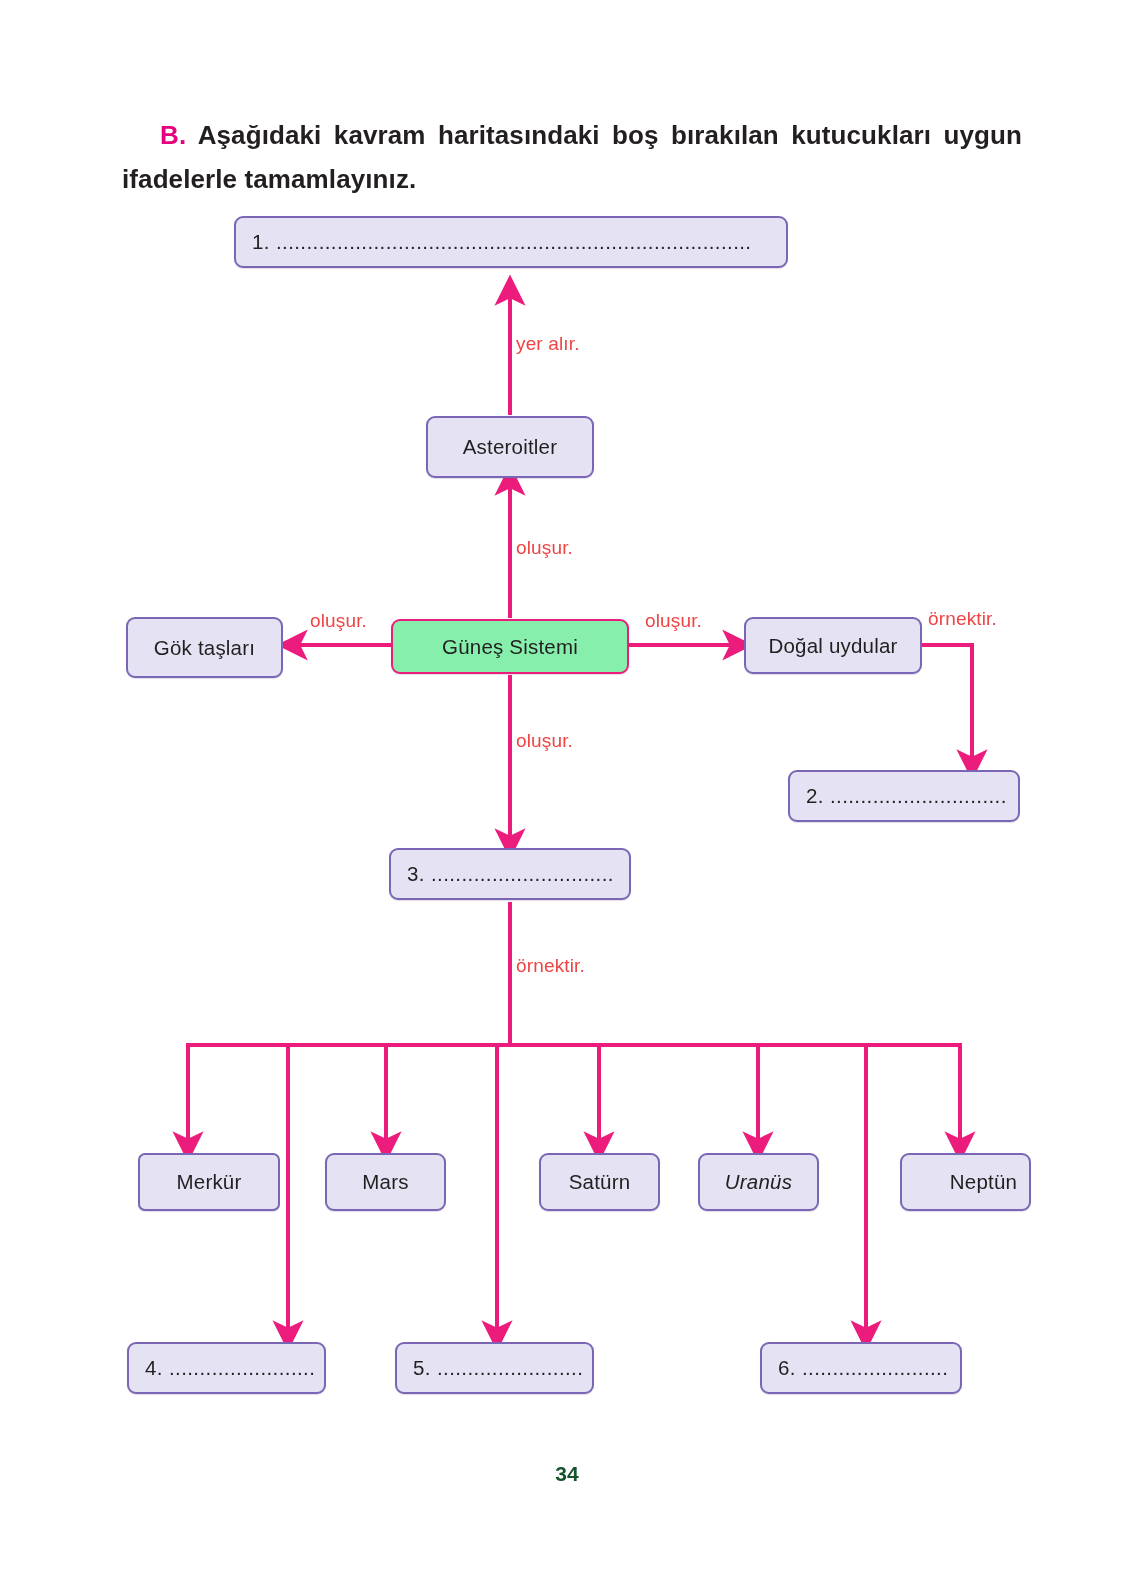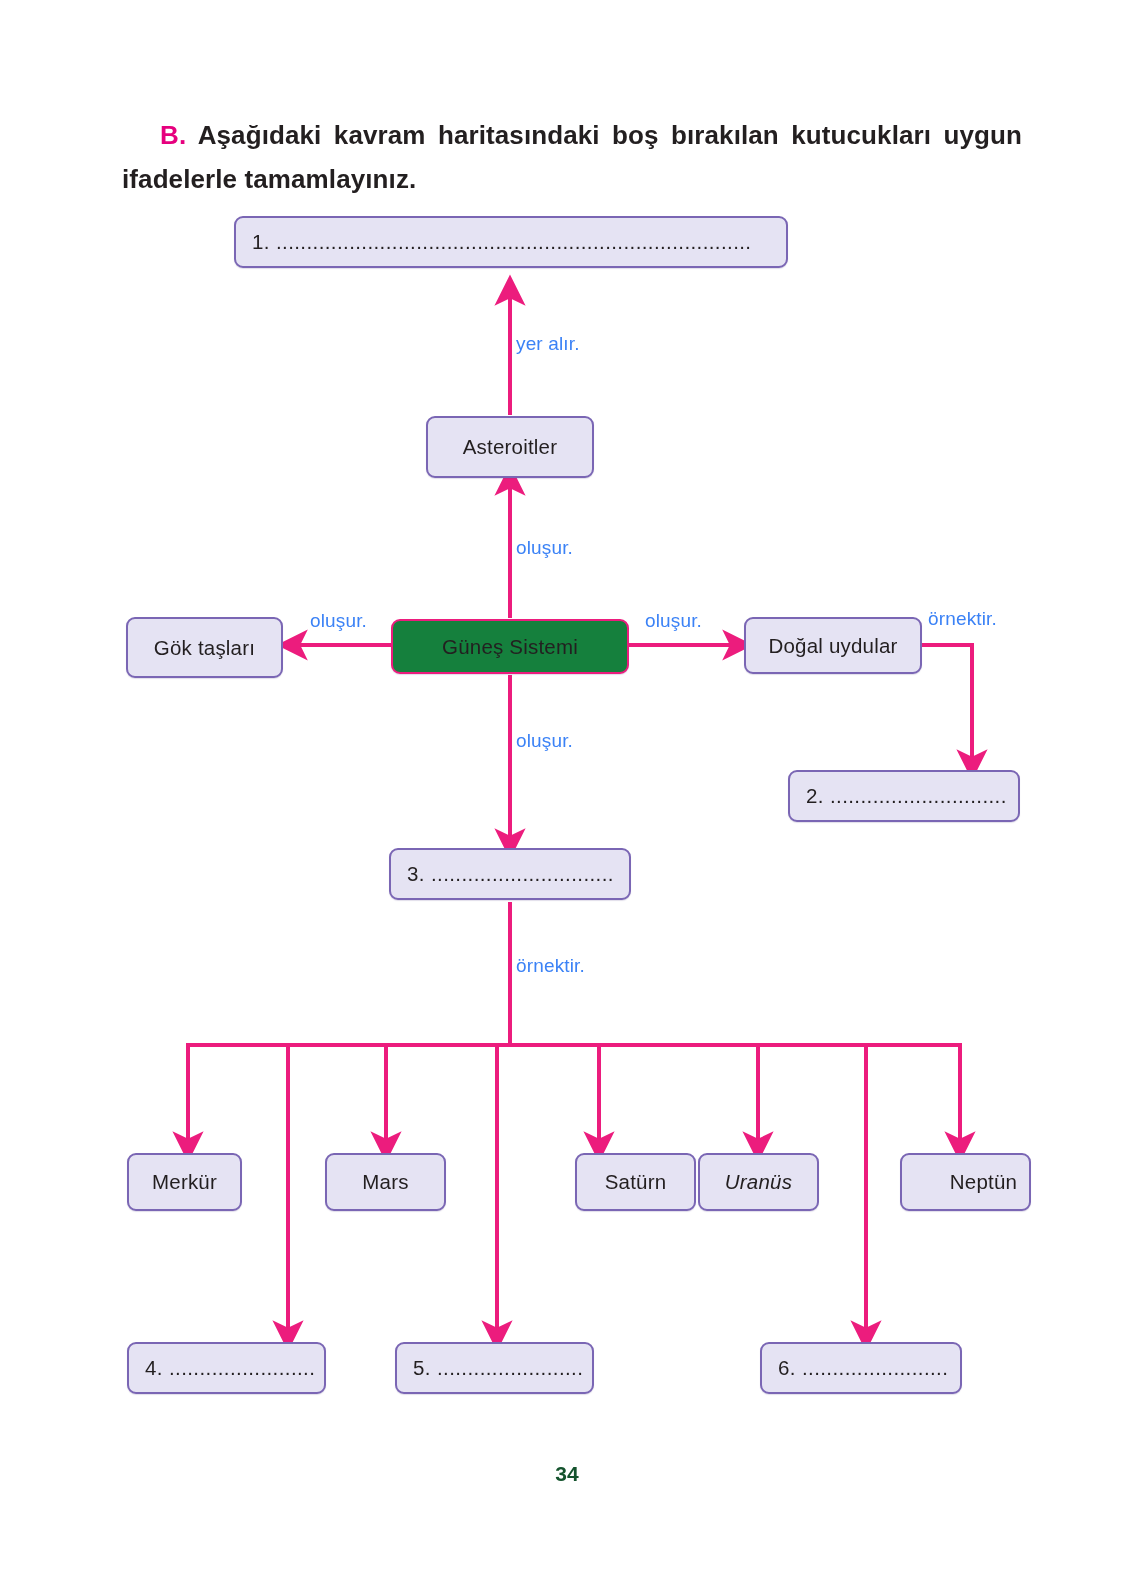--- a/index.html
+++ b/index.html
@@ -51,29 +51,29 @@
     color:#231f20;
     letter-spacing:.2px;
     white-space:nowrap;
   }
   .node.blank .txt{
     text-align:left;
     padding-left:16px;
     letter-spacing:.4px;
   }
   .node.center{
-    background:#15803d;
+    background:#86efac;
     border-color:#ec1c7d;
   }
 
   
   .elabel{
     position:absolute;
     font-size:19px;
-    color:#3b82f6;
+    color:#ef4444;
     white-space:nowrap;
     letter-spacing:.15px;
   }
 
   
   .folio{
     position:absolute;
     left:0; top:1462px; width:1134px;
     text-align:center;
     font-size:21px;
@@ -155,29 +155,29 @@
   </div>
 
   <div class="node blank" style="left:788px; top:770px; width:232px; height:52px;">
     <span class="txt">2. .............................</span>
   </div>
 
   <div class="node blank" style="left:389px; top:848px; width:242px; height:52px;">
     <span class="txt">3. ..............................</span>
   </div>
 
-  <div class="node" style="left:127px; top:1153px; width:115px; height:58px;">
+  <div class="node" style="left:138px; top:1153px; width:142px; height:58px;border-radius:7px;">
     <span class="txt">Merkür</span>
   </div>
 
   <div class="node" style="left:325px; top:1153px; width:121px; height:58px;">
     <span class="txt">Mars</span>
   </div>
 
-  <div class="node" style="left:539px; top:1153px; width:121px; height:58px;margin-left:36px;">
+  <div class="node" style="left:539px; top:1153px; width:121px; height:58px;">
     <span class="txt">Satürn</span>
   </div>
 
   <div class="node" style="left:698px; top:1153px; width:121px; height:58px;font-style:italic;">
     <span class="txt">Uranüs</span>
   </div>
 
   <div class="node" style="left:900px; top:1153px; width:131px; height:58px;padding-left:36px;">
     <span class="txt">Neptün</span>
   </div>

